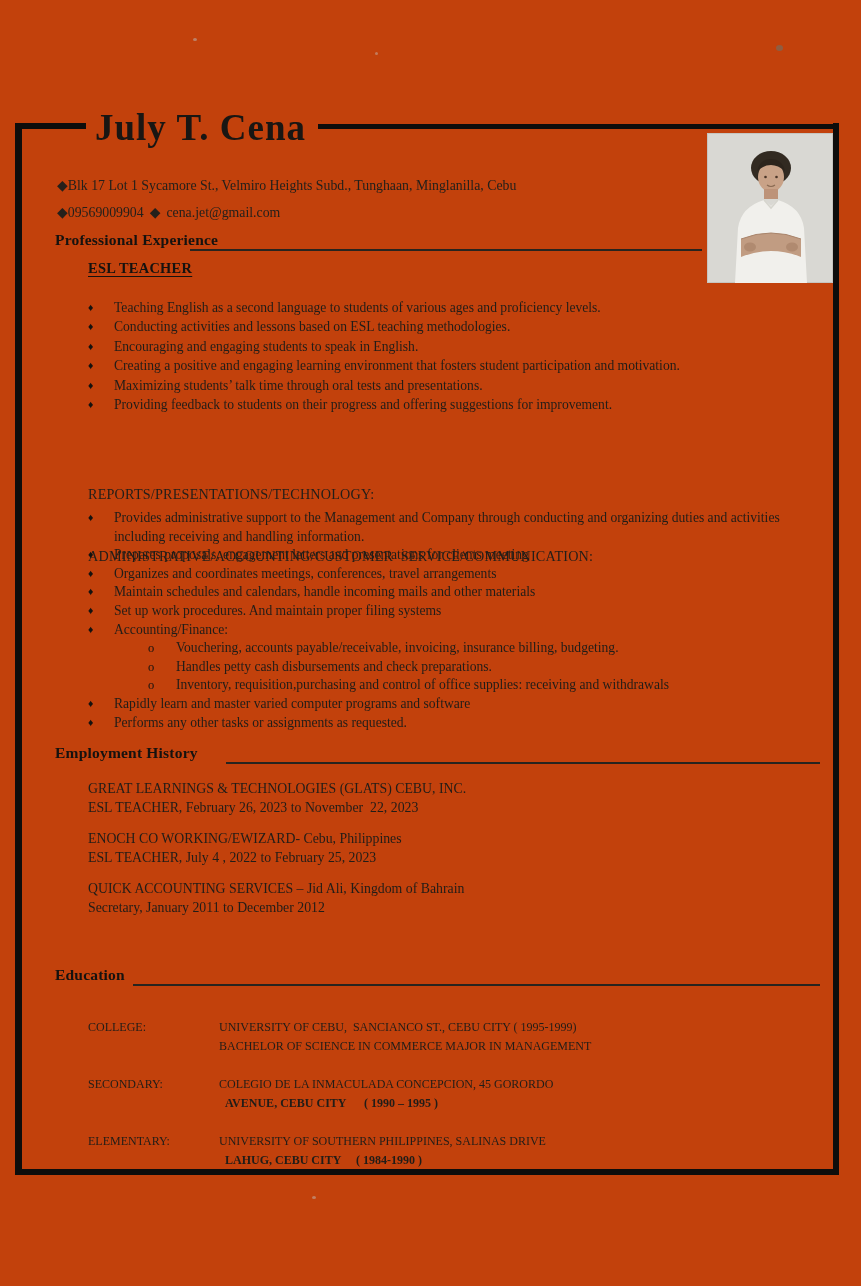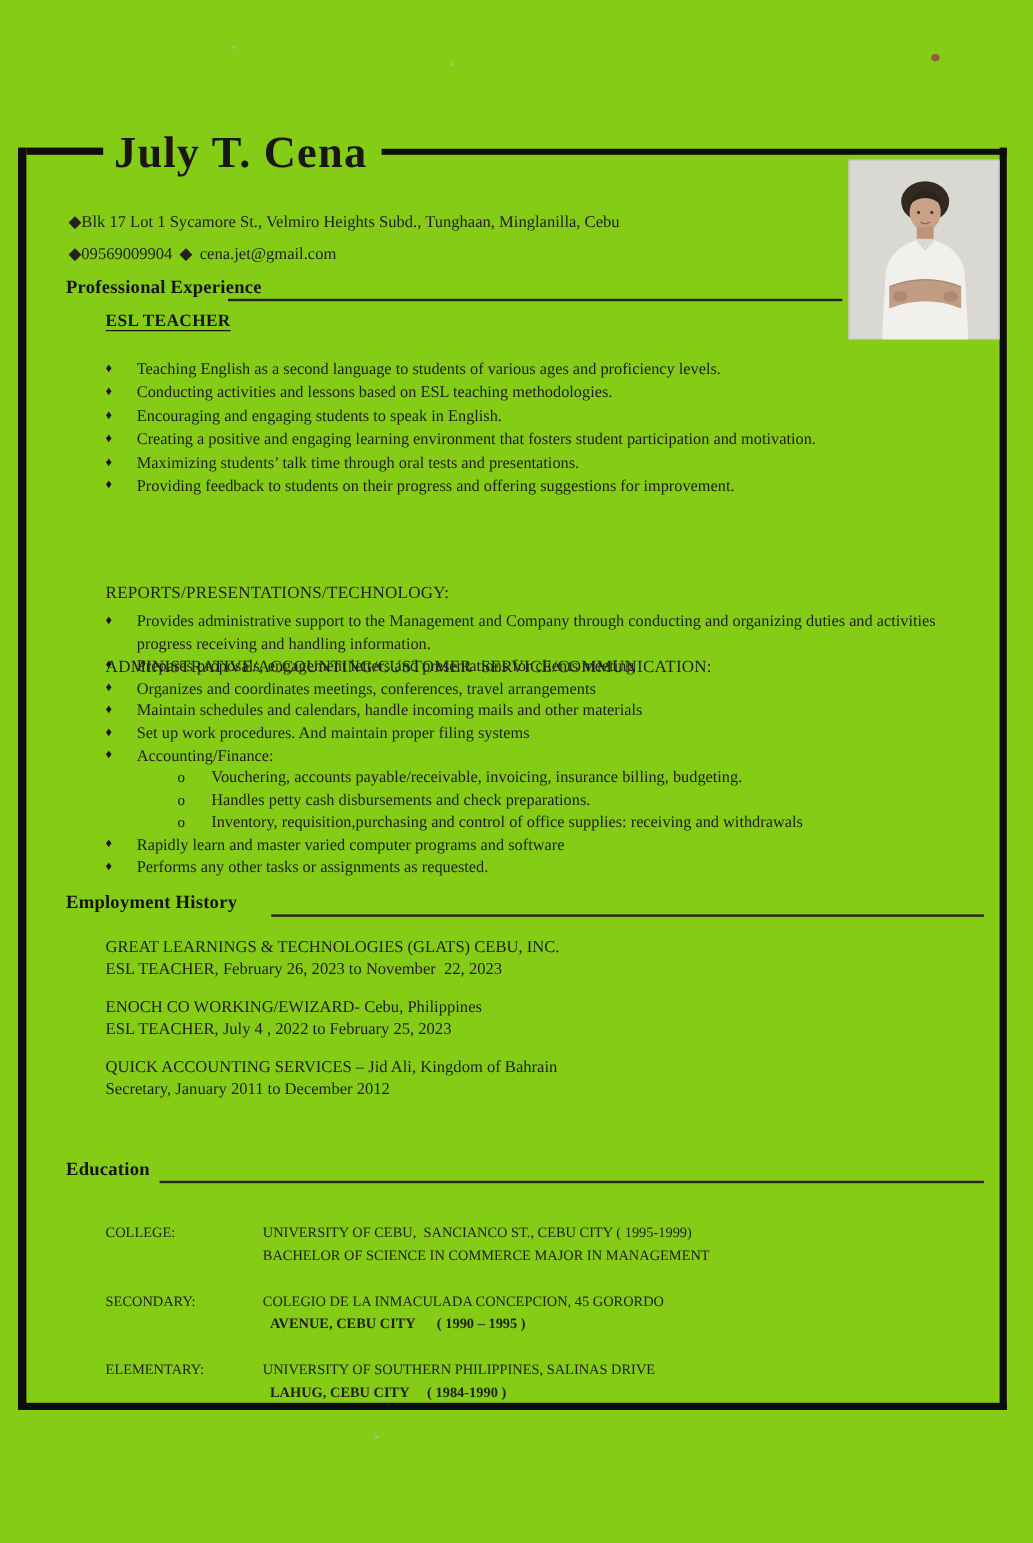--- a/index.html
+++ b/index.html
@@ -3,21 +3,21 @@
 <meta charset="utf-8">
 <style>
   html,body{margin:0;padding:0;}
   body{
     width:861px;height:1286px;position:relative;
     background:#ffffff;
     font-family:"Liberation Serif","DejaVu Serif",serif;
     color:#1f1b17;
     -webkit-font-smoothing:antialiased;
   }
-  .page{position:absolute;inset:0;background:#84cc16;overflow:hidden;}
+  .page{position:absolute;inset:0;background:#c2410c;overflow:hidden;}
 
   
   .speck{position:absolute;border-radius:50%;}
   .speck.brown{left:776px;top:45px;width:7px;height:6px;background:#8f5d42;}
   .speck.g1{left:193px;top:38px;width:4px;height:3px;background:#b9b6b2;opacity:.55;}
   .speck.g2{left:375px;top:52px;width:3px;height:3px;background:#c4c1bd;opacity:.45;}
   .speck.g3{left:312px;top:1196px;width:4px;height:3px;background:#c0bdb9;opacity:.5;}
 
   
   .fr{position:absolute;background:#0e0d0c;}
@@ -152,21 +152,21 @@
   </div>
 
   <div class="admin-head">
     <div>REPORTS/PRESENTATIONS/TECHNOLOGY:</div>
     <div>ADMINISTRATIVE/ACCOUNTING/CUSTOMER  SERVICE/COMMUNICATION:</div>
   </div>
 
   <div class="blist admin">
     <div class="row">
         <span class="bm">♦</span>
-        <span class="bt">Provides administrative support to the Management and Company through conducting and organizing duties and activities progress receiving and handling information.</span>
+        <span class="bt">Provides administrative support to the Management and Company through conducting and organizing duties and activities including receiving and handling information.</span>
       </div>
     <div class="row">
         <span class="bm">♦</span>
         <span class="bt">Prepares proposals, engagement letters and presentations for clients meeting</span>
       </div>
     <div class="row">
         <span class="bm">♦</span>
         <span class="bt">Organizes and coordinates meetings, conferences, travel arrangements</span>
       </div>
     <div class="row">

